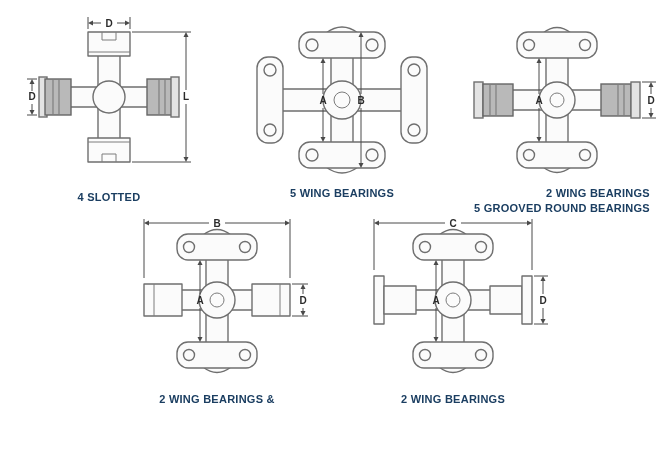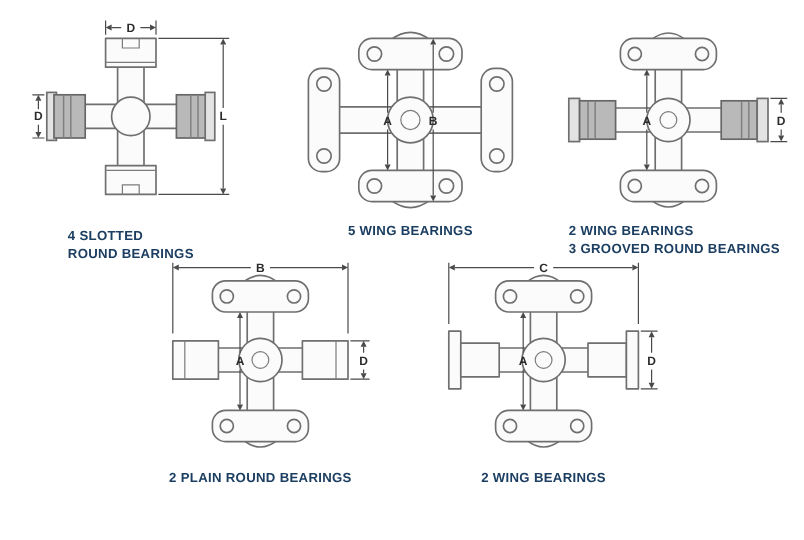--- a/index.html
+++ b/index.html
@@ -3,21 +3,21 @@
 <meta charset="utf-8">
 <style>
   * { margin:0; padding:0; box-sizing:border-box; }
   html,body { background:#ffffff; }
   body {
     width:670px; height:450px; position:relative; overflow:hidden;
     font-family:"Liberation Sans", sans-serif;
   }
   .cell { position:absolute; display:flex; flex-direction:column; align-items:center; }
   .caption {
-    margin-top:6px; text-align:left; font-weight:bold; font-size:11px;
+    margin-top:6px; text-align:right; font-weight:bold; font-size:11px;
     line-height:1.35; color:#1b3e61; letter-spacing:.25px; white-space:nowrap;
   }
   svg { display:block; }
   .s   { fill:#fbfbfb; stroke:#6f6f6f; stroke-width:1.4; stroke-linejoin:round; }
   .sf  { fill:#e3e3e3; stroke:#6f6f6f; stroke-width:1.4; }
   .dk  { fill:#b9b9b9; stroke:#666666; stroke-width:1.4; }
   .thin{ fill:none; stroke:#7c7c7c; stroke-width:1; }
   .groove { stroke:#7e7e7e; stroke-width:1.2; }
   .dim { stroke:#4a4a4a; stroke-width:1; fill:none; }
   .arr { fill:#4a4a4a; stroke:none; }
@@ -80,21 +80,20 @@
         <line class="dim" x1="113" y1="150" x2="172" y2="150"></line>
         <polygon class="arr" points="167,20 164.5,25 169.5,25"></polygon>
         <polygon class="arr" points="167,150 164.5,145 169.5,145"></polygon>
         <line class="dim" x1="167" y1="25" x2="167" y2="78"></line>
         <line class="dim" x1="167" y1="92" x2="167" y2="145"></line>
         <text class="dimtxt" x="167" y="88">L</text>
       </g>
     </svg>
     <figcaption class="caption">
       <div>4 SLOTTED</div>
-      <div>ROUND BEARINGS</div>
     </figcaption>
   </figure>
 
   <figure class="cell" style="left:246px; top:20px; width:192px;">
     <svg width="190" height="160" viewBox="0 0 190 160">
       <g>
         <rect class="s" x="84" y="32" width="22" height="96"></rect>
         <rect class="s" x="34" y="69" width="122" height="22"></rect>
         <circle class="s" cx="95" cy="80" r="19"></circle>
         <circle class="thin" cx="95" cy="80" r="8"></circle>
@@ -186,21 +185,21 @@
         <line class="dim" x1="180" y1="98" x2="194" y2="98"></line>
         <polygon class="arr" points="189,62 186.5,67 191.5,67"></polygon>
         <polygon class="arr" points="189,98 186.5,93 191.5,93"></polygon>
         <line class="dim" x1="189" y1="67" x2="189" y2="74"></line>
         <line class="dim" x1="189" y1="88" x2="189" y2="93"></line>
         <text class="dimtxt" x="189" y="84">D</text>
       </g>
     </svg>
     <figcaption class="caption">
       <div>2 WING BEARINGS</div>
-      <div>3 GROOVED ROUND BEARINGS</div>
+      <div>5 GROOVED ROUND BEARINGS</div>
     </figcaption>
   </figure>
 
   <figure class="cell" style="left:112px; top:214px; width:210px;">
     <svg width="210" height="172" viewBox="0 0 210 172">
       <g>
         <rect class="s" x="94" y="38" width="22" height="96"></rect>
         <rect class="s" x="50" y="76" width="110" height="20"></rect>
         <circle class="s" cx="105" cy="86" r="18"></circle>
         <circle class="thin" cx="105" cy="86" r="7"></circle>
@@ -245,21 +244,21 @@
         <line class="dim" x1="180" y1="70" x2="196" y2="70"></line>
         <line class="dim" x1="180" y1="102" x2="196" y2="102"></line>
         <polygon class="arr" points="191,70 188.5,75 193.5,75"></polygon>
         <polygon class="arr" points="191,102 188.5,97 193.5,97"></polygon>
         <line class="dim" x1="191" y1="75" x2="191" y2="80"></line>
         <line class="dim" x1="191" y1="94" x2="191" y2="97"></line>
         <text class="dimtxt" x="191" y="90">D</text>
       </g>
     </svg>
     <figcaption class="caption">
-      <div>2 PLAIN ROUND BEARINGS</div>
+      <div>2 WING BEARINGS &amp;</div>
     </figcaption>
   </figure>
 
   <figure class="cell" style="left:348px; top:214px; width:210px;">
     <svg width="210" height="172" viewBox="0 0 210 172">
       <g>
         <rect class="s" x="94" y="38" width="22" height="96"></rect>
         <rect class="s" x="50" y="76" width="110" height="20"></rect>
         <circle class="s" cx="105" cy="86" r="18"></circle>
         <circle class="thin" cx="105" cy="86" r="7"></circle>

